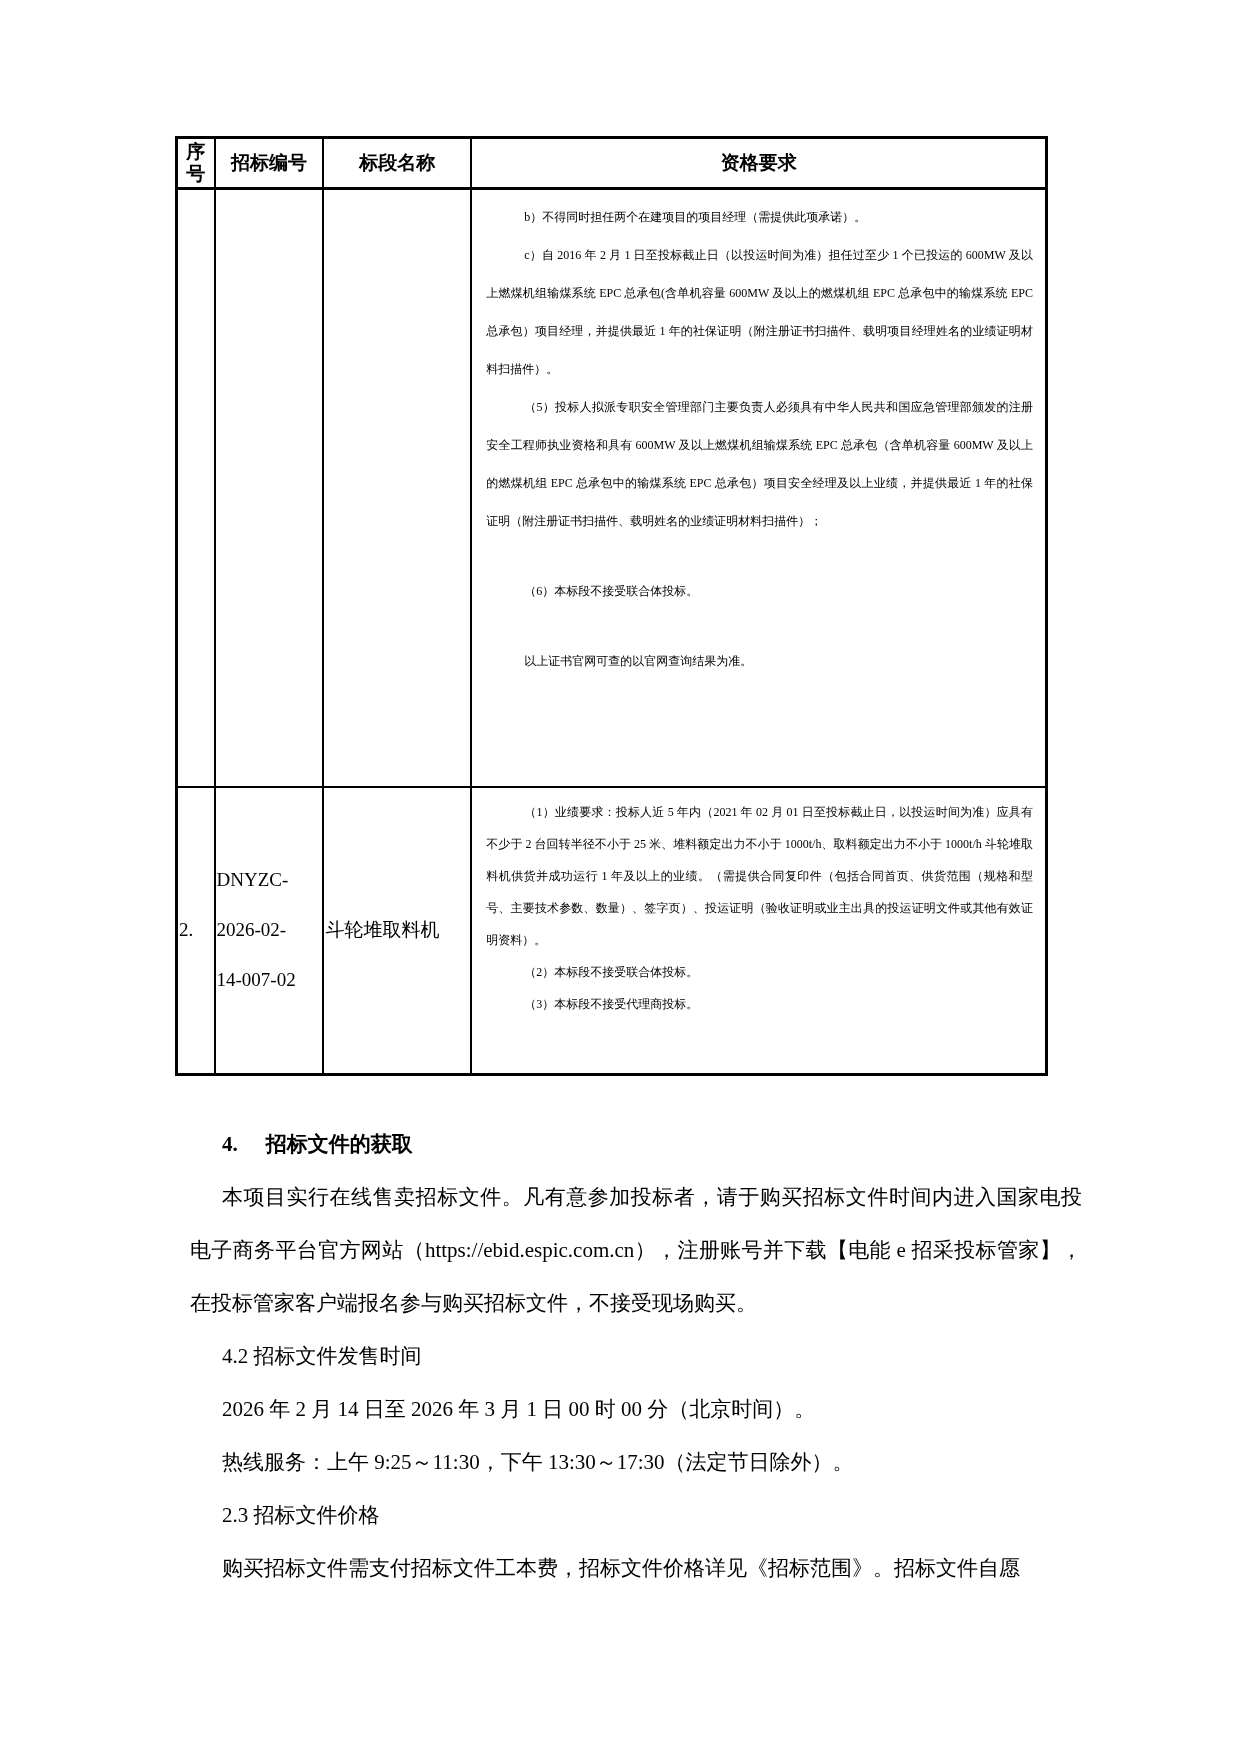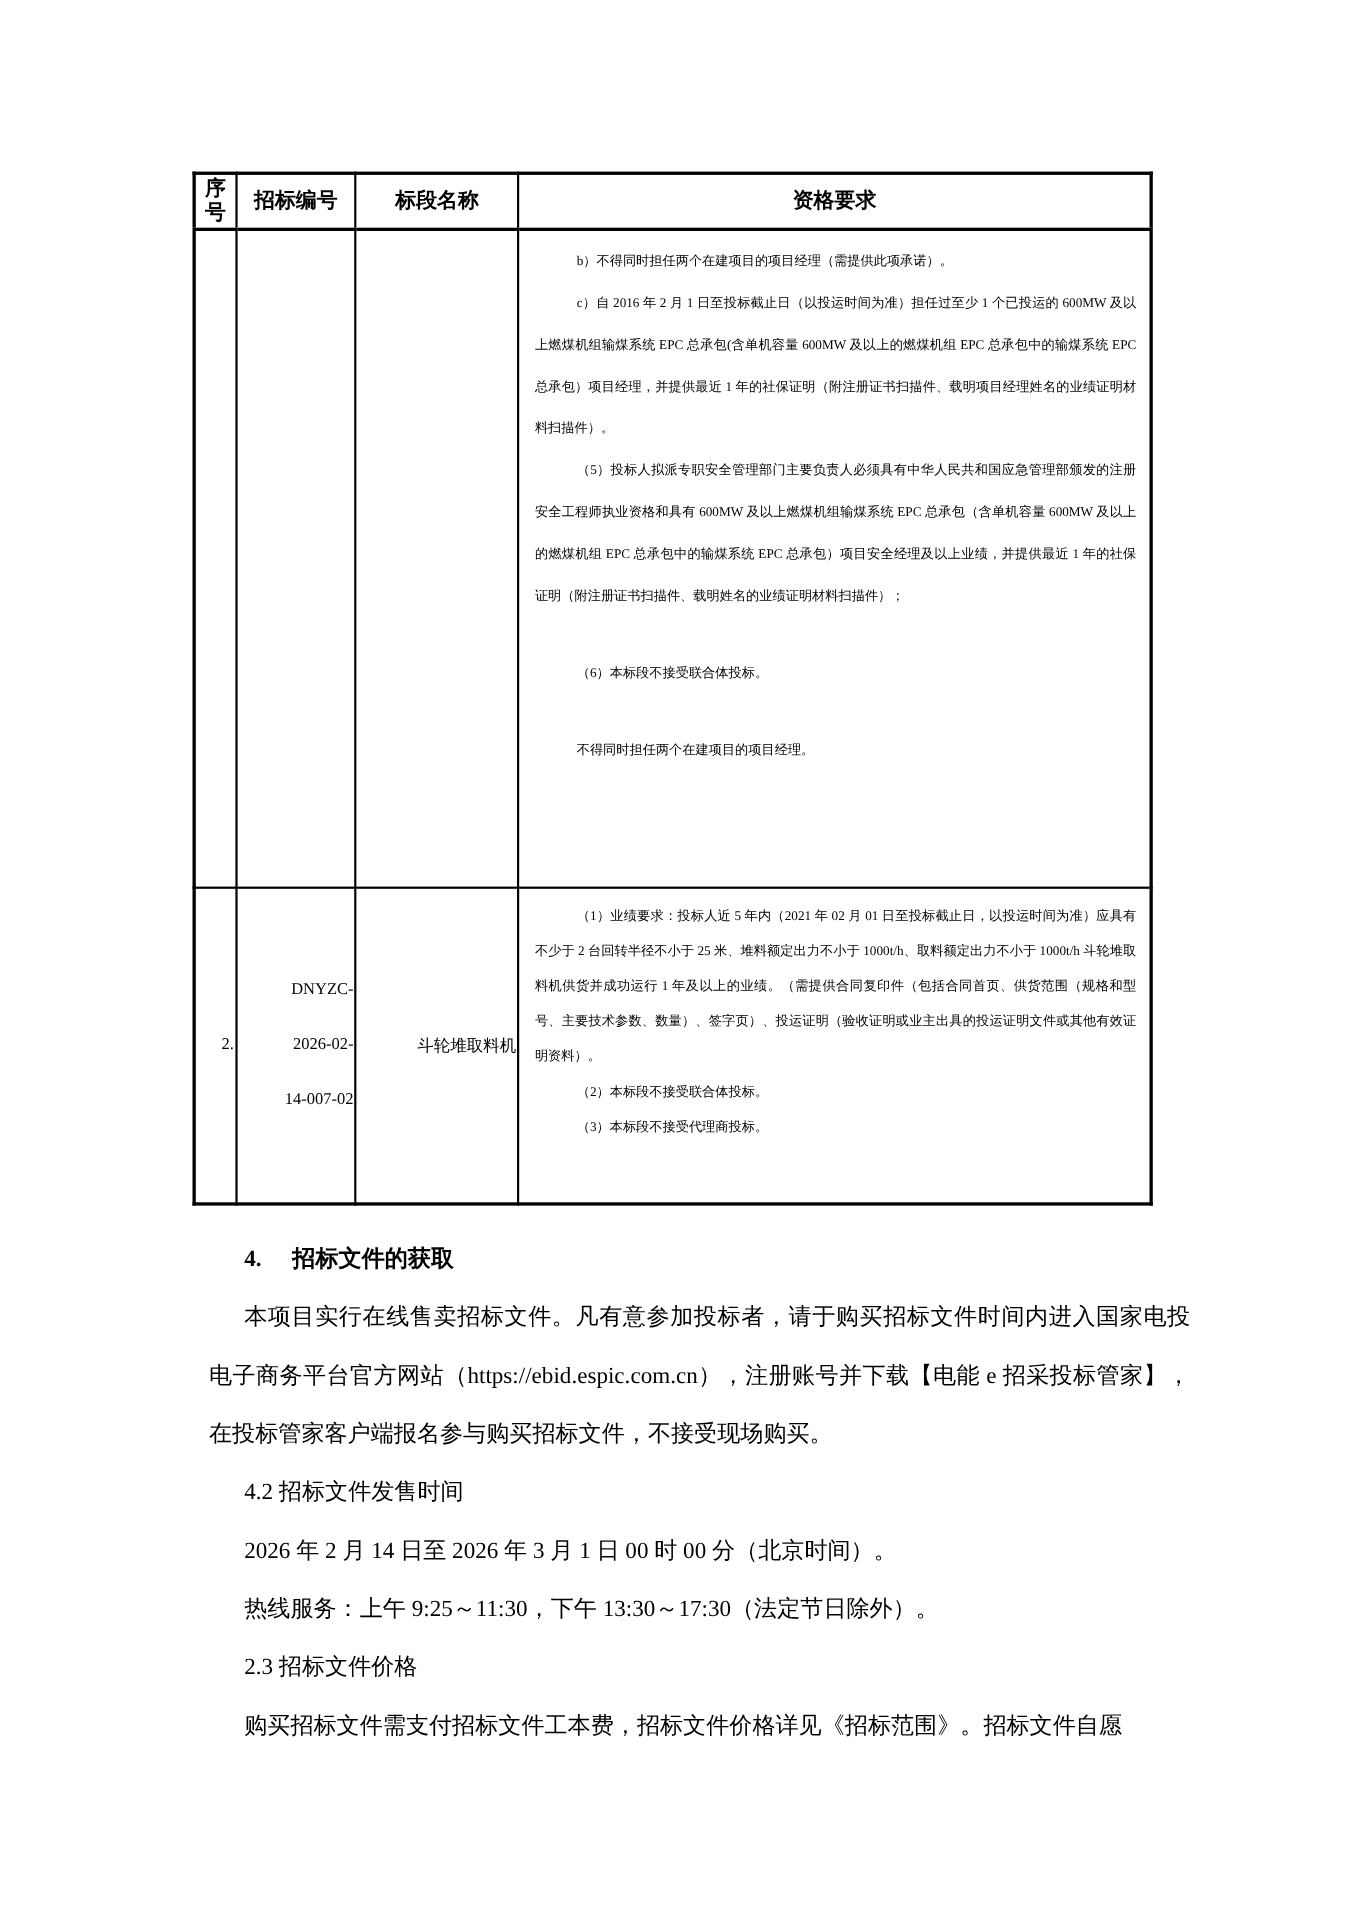--- a/index.html
+++ b/index.html
@@ -14,21 +14,21 @@
     background: #ffffff;
     color: #000000;
     font-family: "Liberation Serif", "DejaVu Serif", serif;
     overflow: hidden;
   }
 
   
   table.doc-table {
     position: absolute;
     left: 175px;
-    top: 156px;
+    top: 136px;
     width: 873px;
     border-collapse: collapse;
     table-layout: fixed;
   }
   table.doc-table, table.doc-table td, table.doc-table th {
     border: 2px solid #000;
   }
   table.doc-table {
     border-width: 3px;
   }
@@ -49,22 +49,22 @@
   tr.row-1 { height: 598px; }
   tr.row-2 { height: 288px; }
 
   td.qual-cell {
     vertical-align: top;
     padding: 8px 12px 4px 14px;
     font-size: 12px;
   }
   td.center-cell {
     vertical-align: middle;
-    text-align: right;
-    font-size: 15px;
+    text-align: left;
+    font-size: 19px;
   }
   .qual-cell p {
     margin: 0;
     text-align: justify;
     text-indent: 38px;
   }
   .row-1 .qual-cell p { line-height: 38px; }
   .row-2 .qual-cell p { line-height: 32px; }
   .qual-cell p.gap-before { margin-top: 32px; }
   .tno-line {
@@ -113,21 +113,21 @@
     </tr>
     <tr class="row-1">
       <td class="center-cell"></td>
       <td class="center-cell"></td>
       <td class="center-cell"></td>
       <td class="qual-cell">
         <p>b）不得同时担任两个在建项目的项目经理（需提供此项承诺）。</p>
         <p>c）自 2016 年 2 月 1 日至投标截止日（以投运时间为准）担任过至少 1 个已投运的 600MW 及以上燃煤机组输煤系统 EPC 总承包(含单机容量 600MW 及以上的燃煤机组 EPC 总承包中的输煤系统 EPC 总承包）项目经理，并提供最近 1 年的社保证明（附注册证书扫描件、载明项目经理姓名的业绩证明材料扫描件）。</p>
         <p>（5）投标人拟派专职安全管理部门主要负责人必须具有中华人民共和国应急管理部颁发的注册安全工程师执业资格和具有 600MW 及以上燃煤机组输煤系统 EPC 总承包（含单机容量 600MW 及以上的燃煤机组 EPC 总承包中的输煤系统 EPC 总承包）项目安全经理及以上业绩，并提供最近 1 年的社保证明（附注册证书扫描件、载明姓名的业绩证明材料扫描件）；</p>
         <p class="gap-before">（6）本标段不接受联合体投标。</p>
-        <p class="gap-before">不得同时担任两个在建项目的项目经理。</p>
+        <p class="gap-before">以上证书官网可查的以官网查询结果为准。</p>
       </td>
     </tr>
     <tr class="row-2">
       <td class="center-cell">2.</td>
       <td class="center-cell">
         <p class="tno-line">DNYZC-</p>
         <p class="tno-line">2026-02-</p>
         <p class="tno-line">14-007-02</p>
       </td>
       <td class="center-cell">斗轮堆取料机</td>

